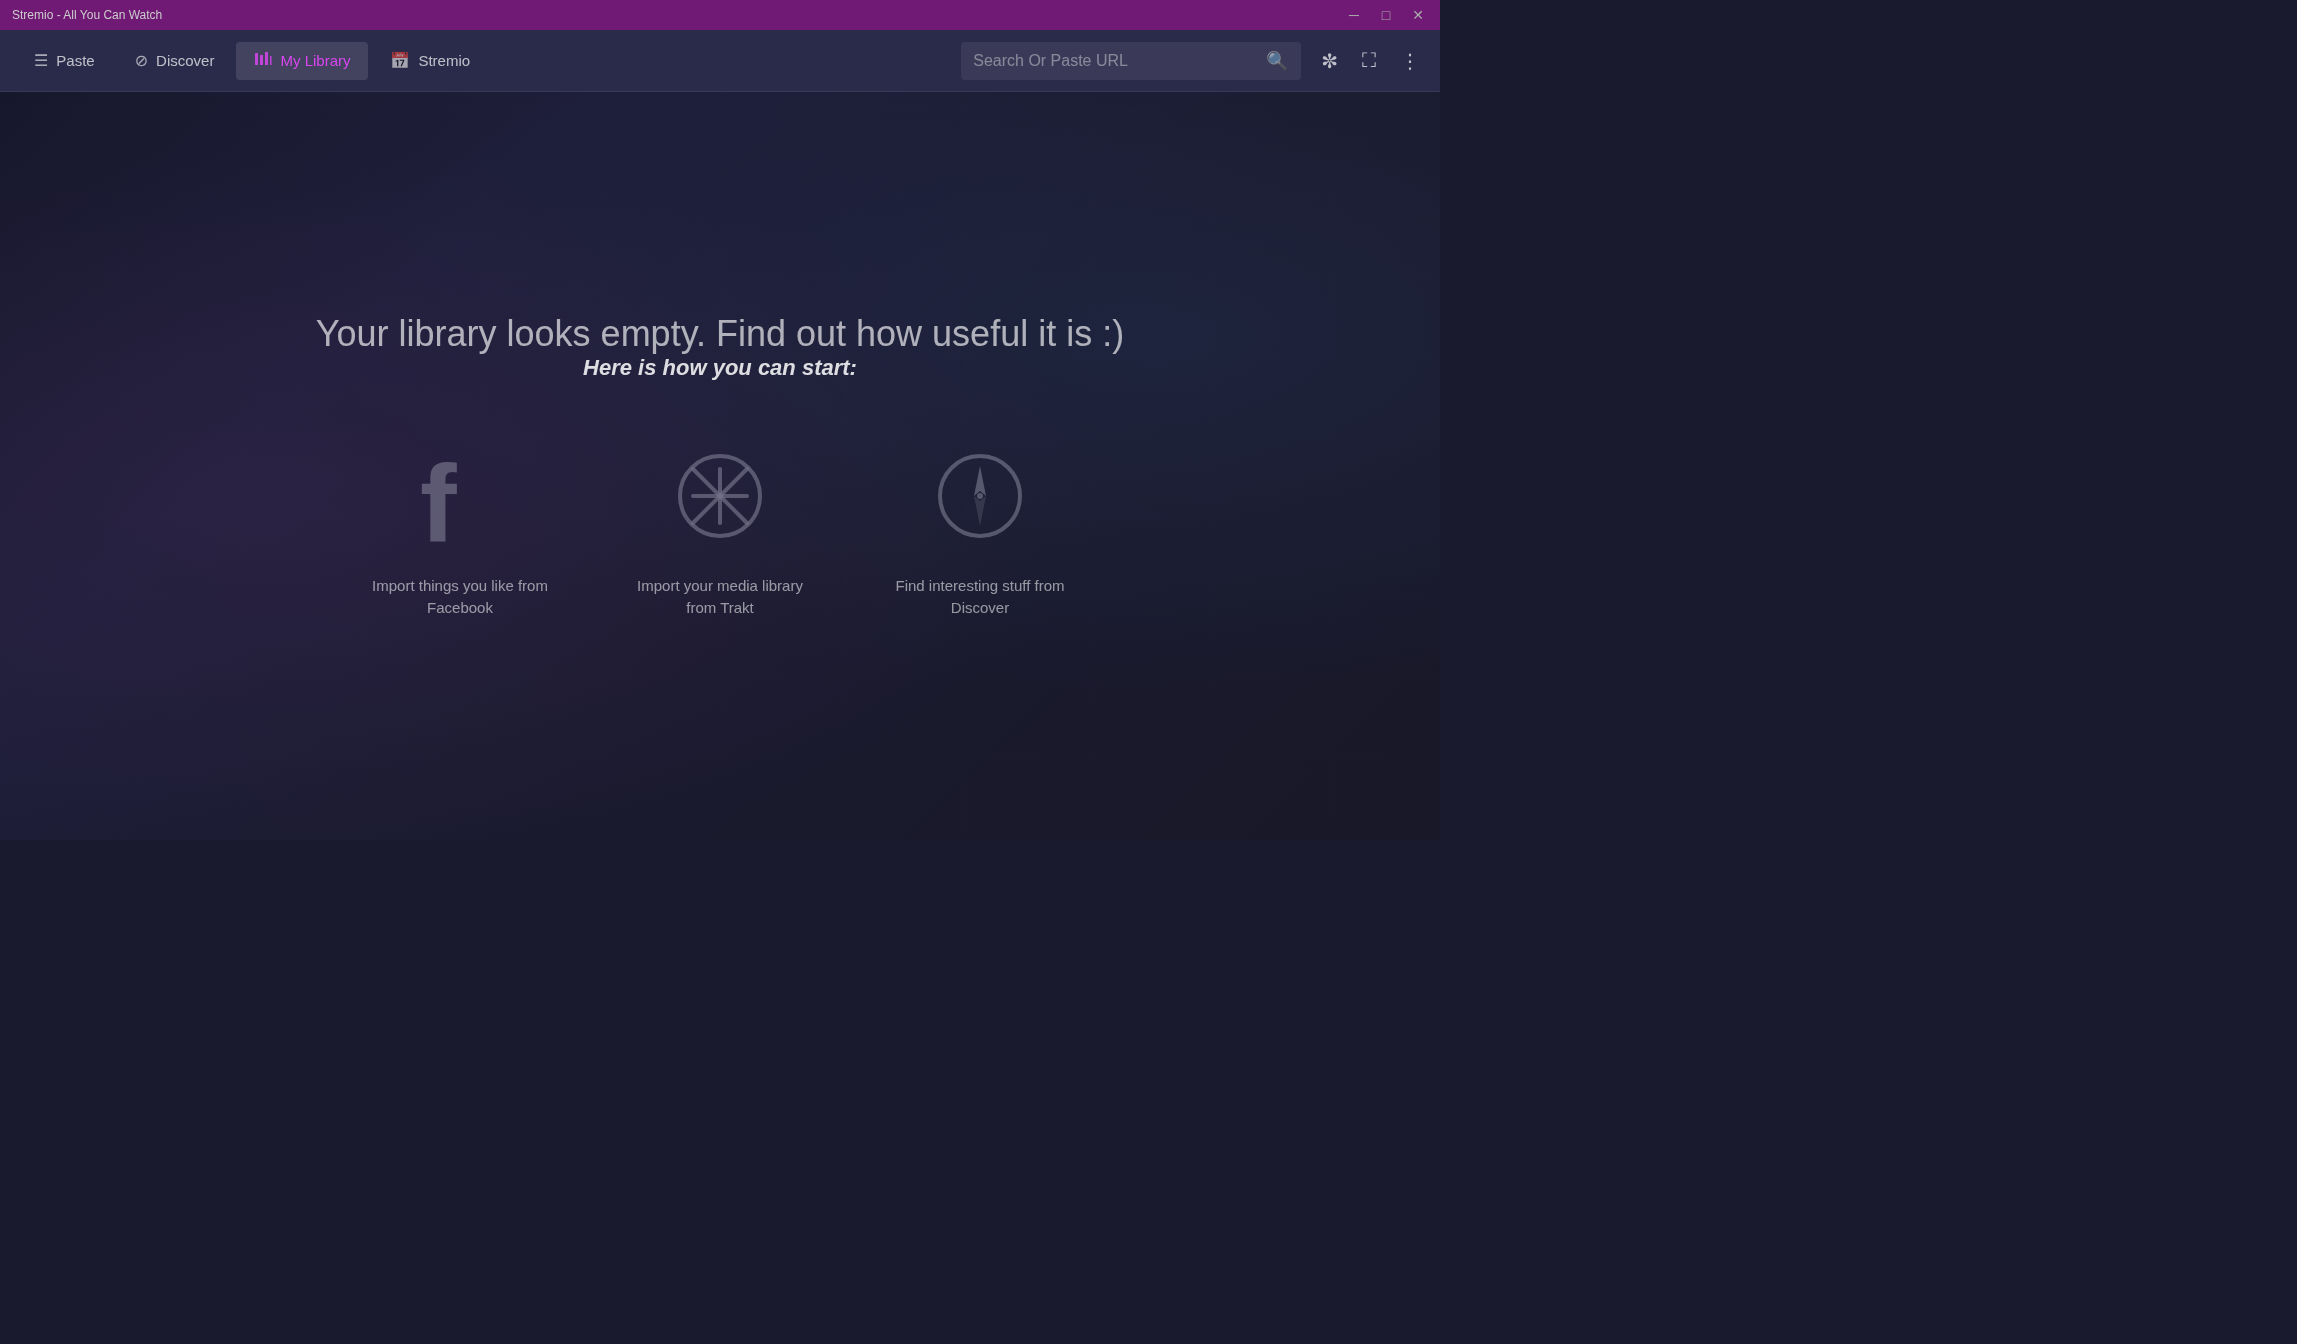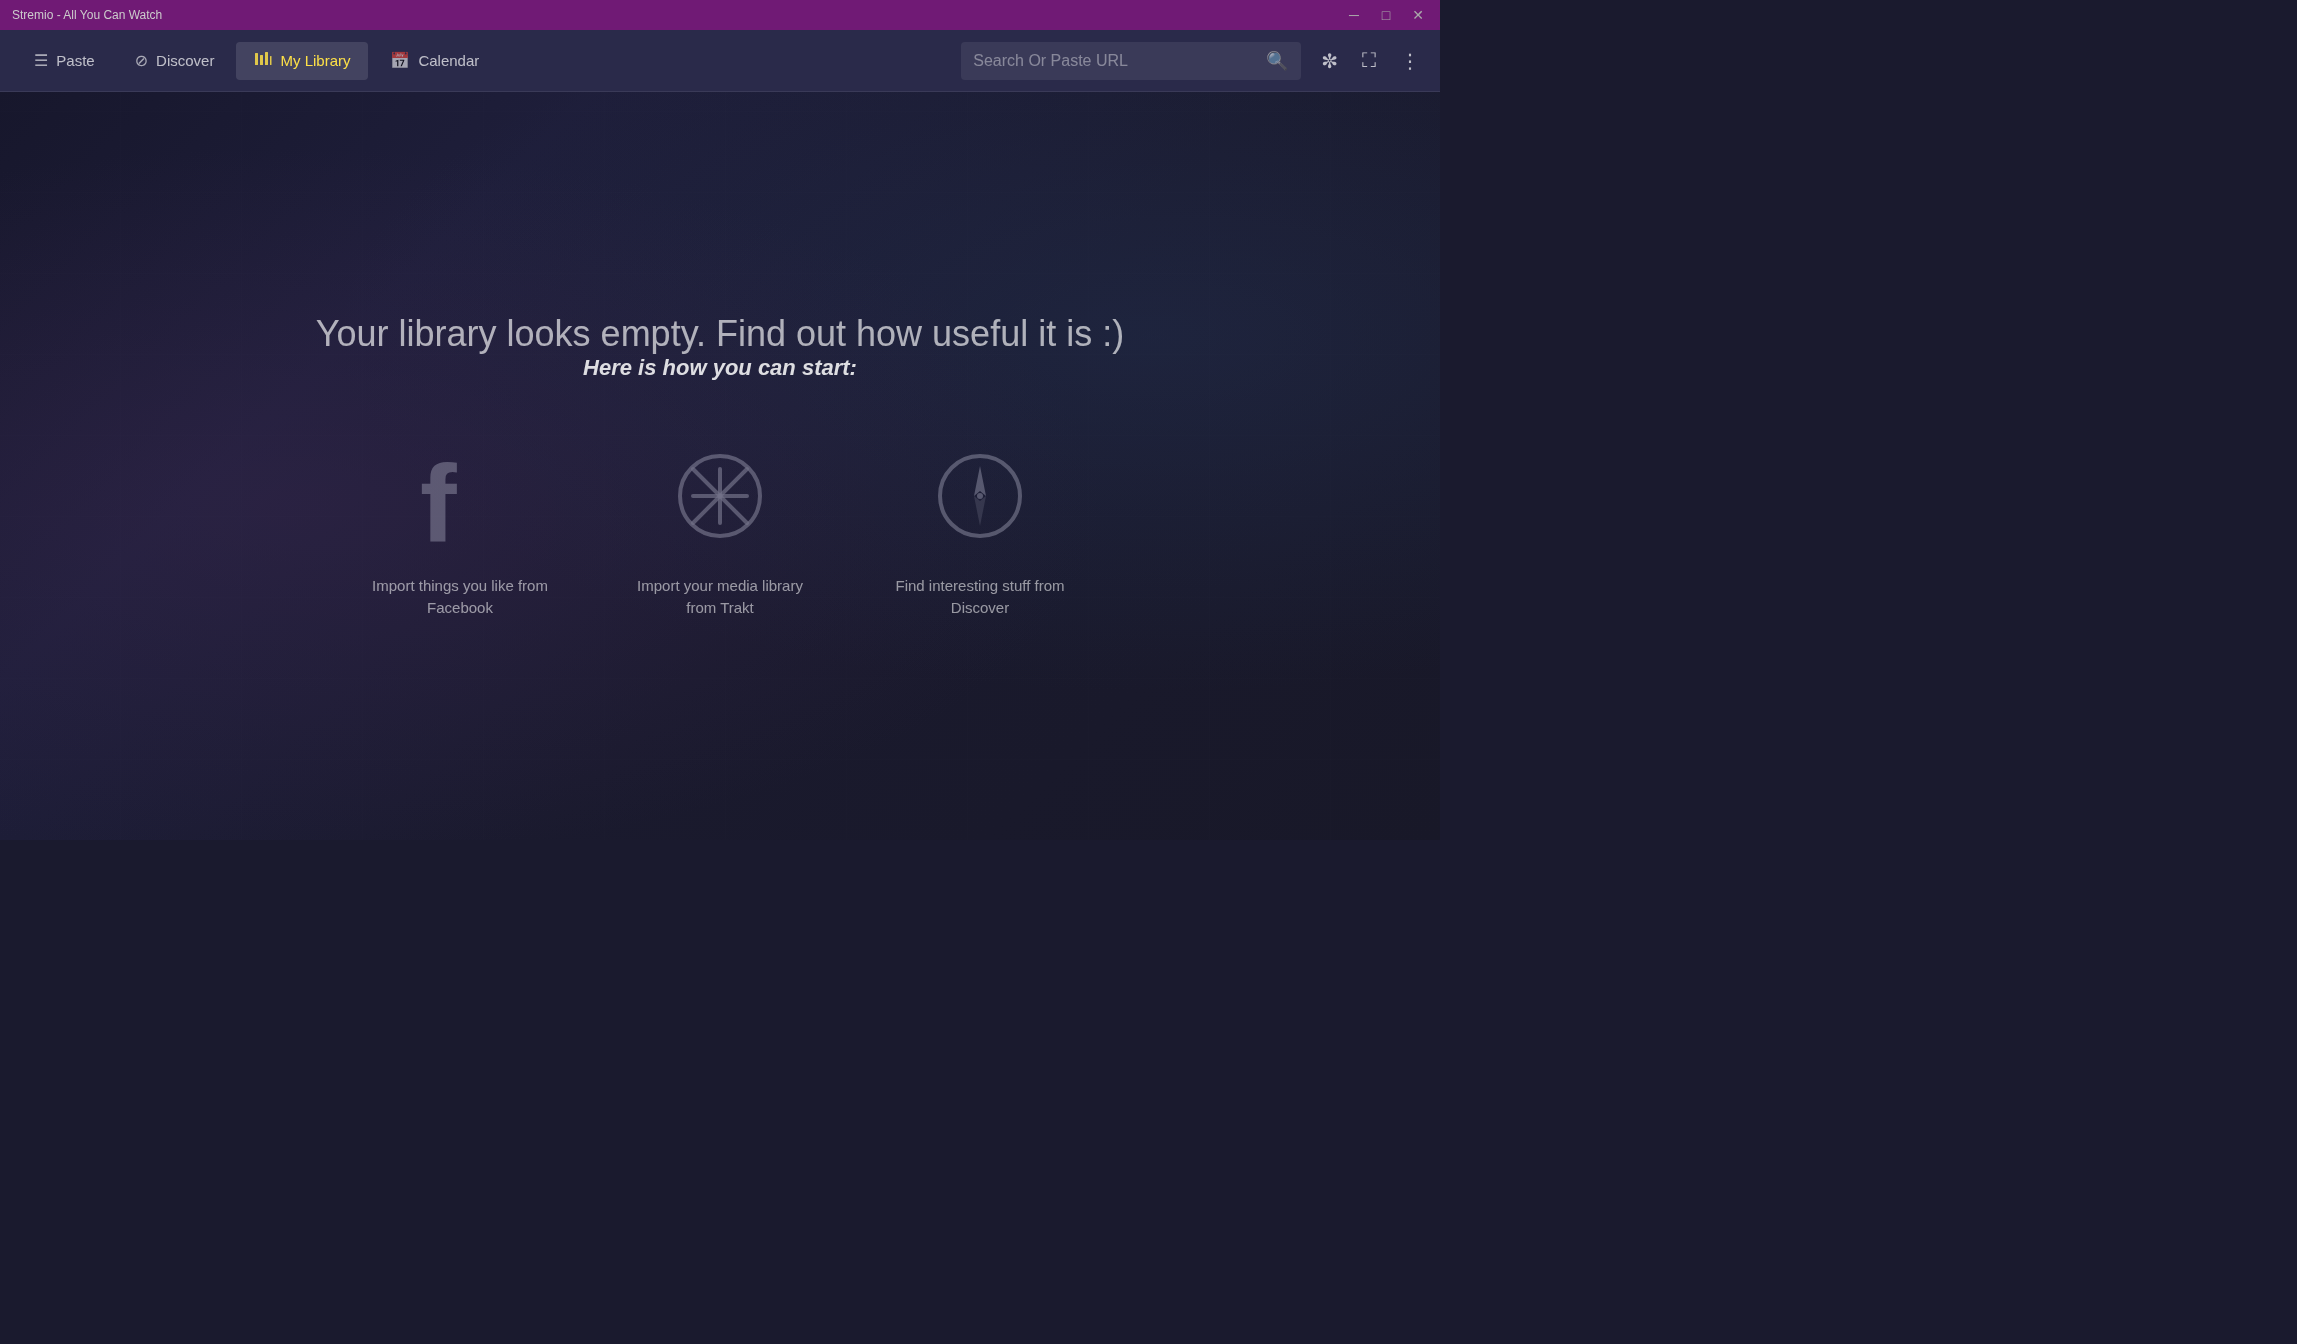--- a/index.html
+++ b/index.html
@@ -115,21 +115,21 @@
       color: rgba(255,255,255,0.7);
       font-size: 15px;
       cursor: pointer;
       border-radius: 4px;
       transition: background 0.2s;
       white-space: nowrap;
     }
 
     .nav-item.active {
       background: rgba(255,255,255,0.12);
-      color: #fde047;
+      color: #d946ef;
     }
 
     .nav-icon {
       font-size: 16px;
       opacity: 0.85;
     }
 
     
     .search-container {
       display: flex;
@@ -292,21 +292,21 @@
           <rect x="6" y="5" width="3" height="10" rx="0.5"></rect>
           <rect x="11" y="2" width="3" height="13" rx="0.5"></rect>
           <rect x="16" y="6" width="1.5" height="9" rx="0.5"></rect>
         </svg>
       </span>
       <span>My Library</span>
     </div>
 
     <div class="nav-item">
       <span class="nav-icon">📅</span>
-      <span>Calendar</span>
+      <span>Stremio</span>
     </div>
   </div>
 
   <div class="search-container">
     <input class="search-input" type="text" placeholder="Search Or Paste URL" style="">
     <span class="search-icon-btn">🔍</span>
   </div>
 
   <div class="nav-right">
     <span class="nav-action-btn">✼</span>

